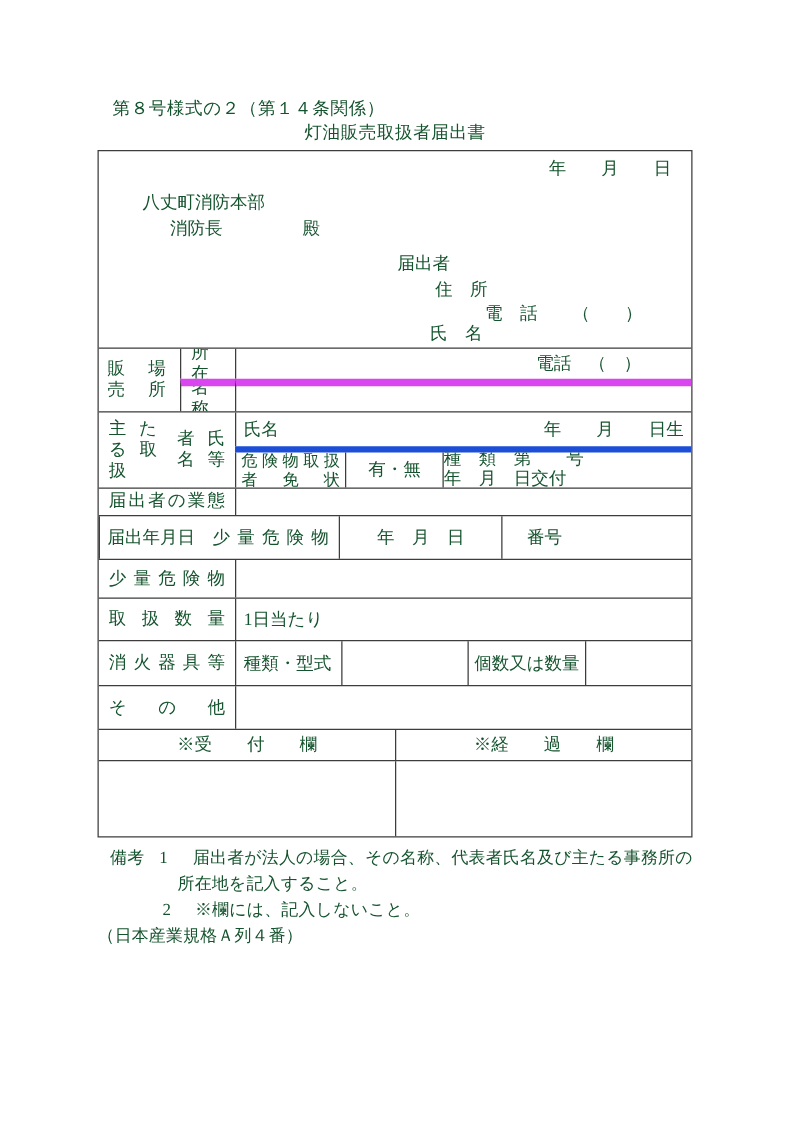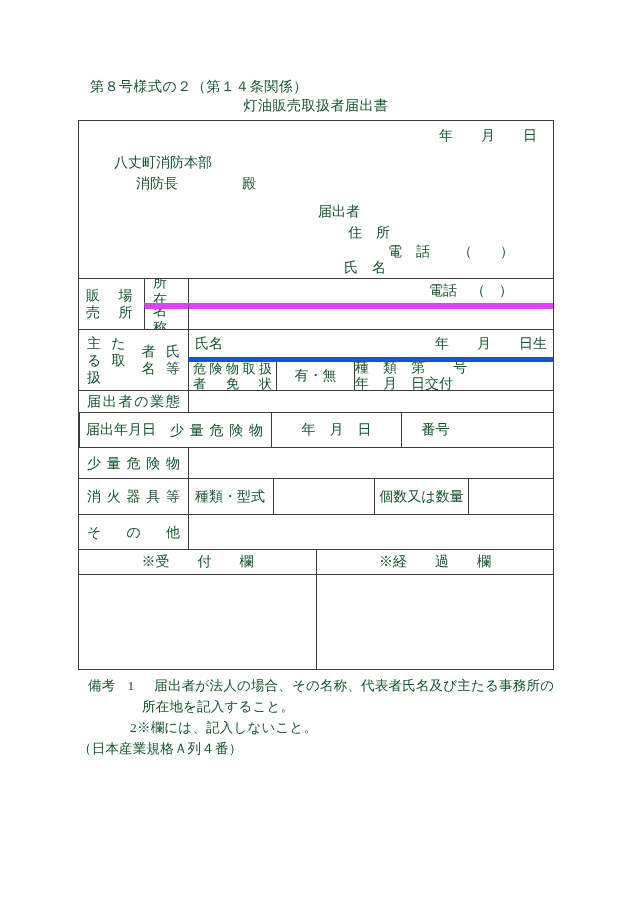--- a/index.html
+++ b/index.html
@@ -122,20 +122,26 @@
       <div class="cell bl ctr" style="width:68px">番号</div>
     </div>
 
     <div class="trow" style="height:31px">
       <div class="cell hdr" style="width:109px">
           <div class="jfy pad8">少量危険物</div>
         </div>
       <div class="cell bl flex1"></div>
     </div>
 
+    <div class="trow" style="height:34px">
+      <div class="cell hdr" style="width:109px">
+          <div class="jfy pad8">取扱数量</div>
+        </div>
+      <div class="cell bl flex1 pl6">1日当たり</div>
+    </div>
 
     <div class="trow" style="height:36px">
       <div class="cell hdr" style="width:109px">
           <div class="jfy pad8">消火器具等</div>
         </div>
       <div class="cell bl pl6" style="width:85px">種類・型式</div>
       <div class="cell bl" style="width:101px"></div>
       <div class="cell bl ctr" style="width:94px">個数又は数量</div>
       <div class="cell bl flex1"></div>
     </div>
@@ -159,17 +165,17 @@
 
   </div>
 
   <div class="abs notes" style="left:88px;top:677px">
     <span>備考</span><span style="margin-left:12px">1</span><span style="margin-left:20px">届出者が法人の場合、その名称、代表者氏名及び主たる事務所の</span>
   </div>
   <div class="abs notes" style="left:142px;top:698px">
     <span>所在地を記入すること。</span>
   </div>
   <div class="abs notes" style="left:130px;top:719px">
-    <span>2</span><span style="">※欄には、記入しないこと。</span>
+    <span>2</span><span style="margin-left:19px">※欄には、記入しないこと。</span>
   </div>
   <div class="abs notes" style="left:78px;top:740px;width:460px;">（日本産業規格Ａ列４番）</div>
 
 </div>
 
 </body></html>

